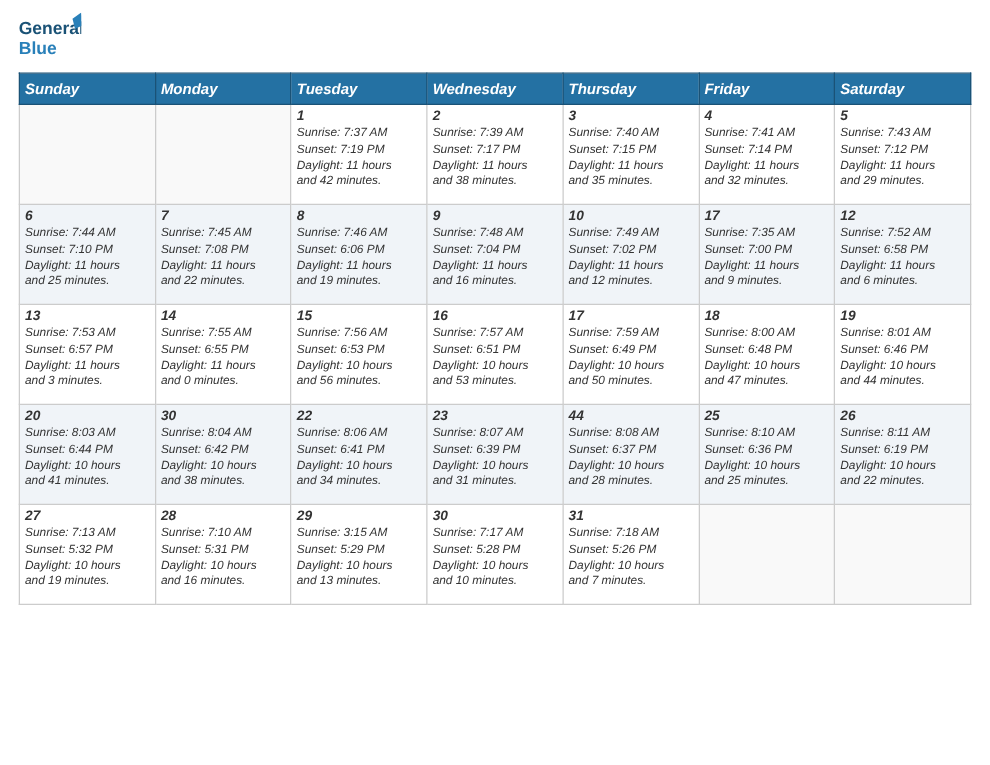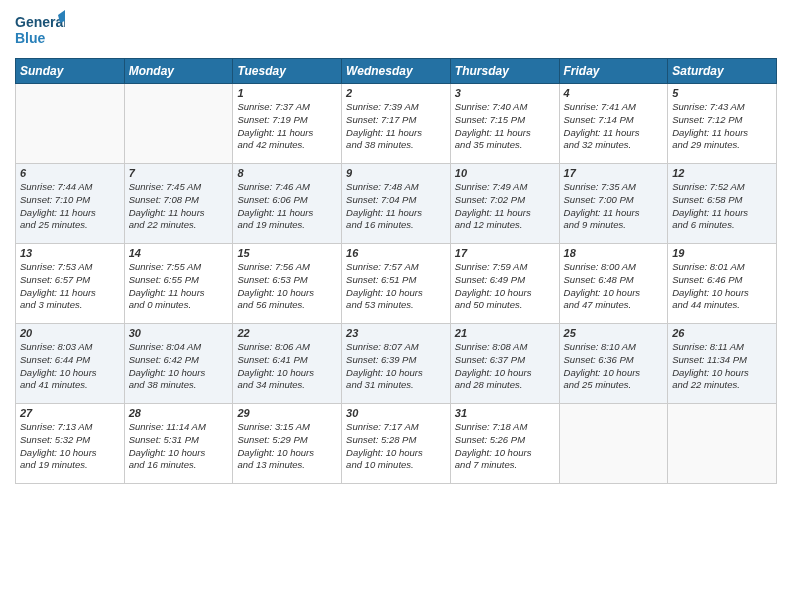--- a/index.html
+++ b/index.html
@@ -275,52 +275,52 @@
           <span class="cell-line">and 34 minutes.</span>
         </td>
           <td>
           <span class="day-num">23</span>
           <span class="cell-line">Sunrise: 8:07 AM</span>
           <span class="cell-line">Sunset: 6:39 PM</span>
           <span class="cell-line">Daylight: 10 hours</span>
           <span class="cell-line">and 31 minutes.</span>
         </td>
           <td>
-          <span class="day-num">21</span>
+          <span class="day-num">44</span>
           <span class="cell-line">Sunrise: 8:08 AM</span>
           <span class="cell-line">Sunset: 6:37 PM</span>
           <span class="cell-line">Daylight: 10 hours</span>
           <span class="cell-line">and 28 minutes.</span>
         </td>
           <td>
           <span class="day-num">25</span>
           <span class="cell-line">Sunrise: 8:10 AM</span>
           <span class="cell-line">Sunset: 6:36 PM</span>
           <span class="cell-line">Daylight: 10 hours</span>
           <span class="cell-line">and 25 minutes.</span>
         </td>
           <td>
           <span class="day-num">26</span>
           <span class="cell-line">Sunrise: 8:11 AM</span>
-          <span class="cell-line">Sunset: 11:34 PM</span>
+          <span class="cell-line">Sunset: 6:19 PM</span>
           <span class="cell-line">Daylight: 10 hours</span>
           <span class="cell-line">and 22 minutes.</span>
         </td>
         </tr>
         <tr>
           <td>
           <span class="day-num">27</span>
           <span class="cell-line">Sunrise: 7:13 AM</span>
           <span class="cell-line">Sunset: 5:32 PM</span>
           <span class="cell-line">Daylight: 10 hours</span>
           <span class="cell-line">and 19 minutes.</span>
         </td>
           <td>
           <span class="day-num">28</span>
-          <span class="cell-line">Sunrise: 11:14 AM</span>
+          <span class="cell-line">Sunrise: 7:10 AM</span>
           <span class="cell-line">Sunset: 5:31 PM</span>
           <span class="cell-line">Daylight: 10 hours</span>
           <span class="cell-line">and 16 minutes.</span>
         </td>
           <td>
           <span class="day-num">29</span>
           <span class="cell-line">Sunrise: 3:15 AM</span>
           <span class="cell-line">Sunset: 5:29 PM</span>
           <span class="cell-line">Daylight: 10 hours</span>
           <span class="cell-line">and 13 minutes.</span>

